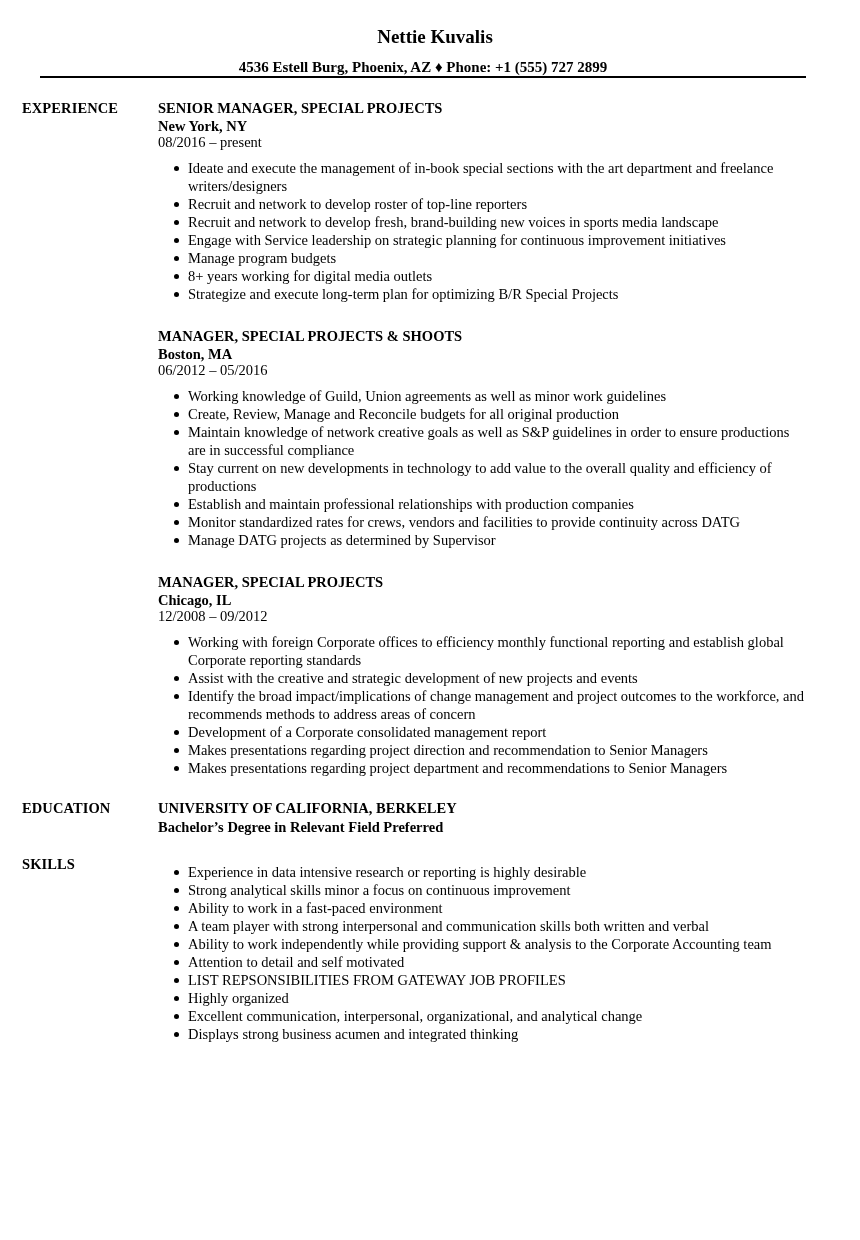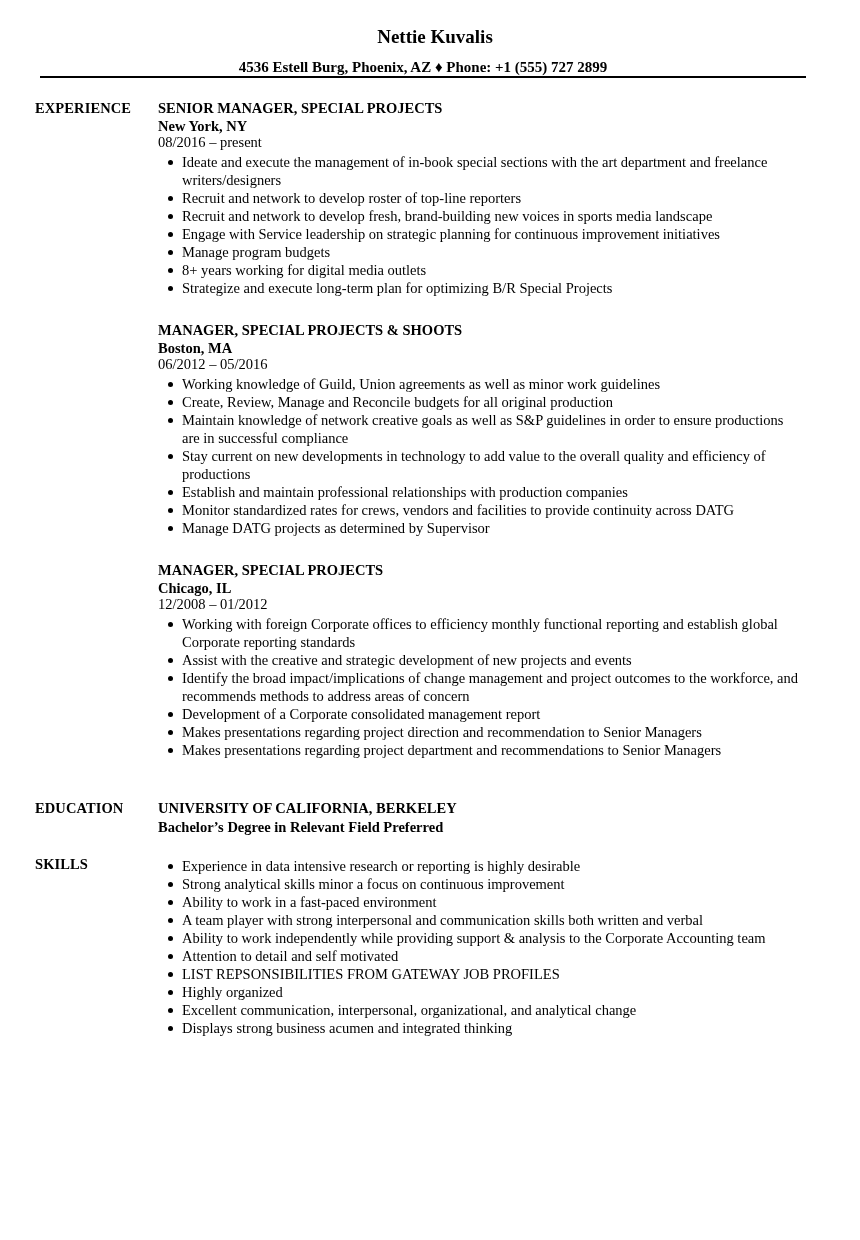--- a/index.html
+++ b/index.html
@@ -49,21 +49,21 @@
       height: 2px;
       background: #000000;
     }
     .section {
       position: absolute;
       left: 0;
       width: 860px;
     }
     .section-label {
       position: absolute;
-      left: 35px;
+      left: 22px;
       top: 0;
       font-size: 14.5px;
       font-weight: bold;
       line-height: 18px;
       letter-spacing: 0.1px;
     }
     .section-body {
       position: absolute;
       left: 158px;
       top: 0;
@@ -83,21 +83,21 @@
       font-weight: bold;
       line-height: 16px;
       margin-top: 1px;
     }
     .job-dates {
       font-size: 14.5px;
       line-height: 17px;
     }
     ul.bullets {
       list-style: none;
-      margin: 2px;
+      margin: 8px;
       padding: 0;
     }
     ul.bullets li {
       position: relative;
       padding-left: 22px;
       font-size: 14.5px;
       line-height: 18px;
     }
     ul.bullets li .dot {
       position: absolute;
@@ -158,21 +158,21 @@
         <li style="width:620px;"><span class="dot"></span><span>Stay current on new developments in technology to add value to the overall quality and efficiency of productions</span></li>
         <li><span class="dot"></span><span>Establish and maintain professional relationships with production companies</span></li>
         <li><span class="dot"></span><span>Monitor standardized rates for crews, vendors and facilities to provide continuity across DATG</span></li>
         <li><span class="dot"></span><span>Manage DATG projects as determined by Supervisor</span></li>
       </ul>
     </div>
 
     <div class="job" style="margin-top:24px;">
       <div class="job-title">MANAGER, SPECIAL PROJECTS</div>
       <div class="job-location">Chicago, IL</div>
-      <div class="job-dates">12/2008 – 01/2012</div>
+      <div class="job-dates">12/2008 – 09/2012</div>
       <ul class="bullets">
         <li style="width:650px;"><span class="dot"></span><span>Working with foreign Corporate offices to efficiency monthly functional reporting and establish global Corporate reporting standards</span></li>
         <li><span class="dot"></span><span>Assist with the creative and strategic development of new projects and events</span></li>
         <li style="width:640px;"><span class="dot"></span><span>Identify the broad impact/implications of change management and project outcomes to the workforce, and recommends methods to address areas of concern</span></li>
         <li><span class="dot"></span><span>Development of a Corporate consolidated management report</span></li>
         <li><span class="dot"></span><span>Makes presentations regarding project direction and recommendation to Senior Managers</span></li>
         <li><span class="dot"></span><span>Makes presentations regarding project department and recommendations to Senior Managers</span></li>
       </ul>
     </div>
 

